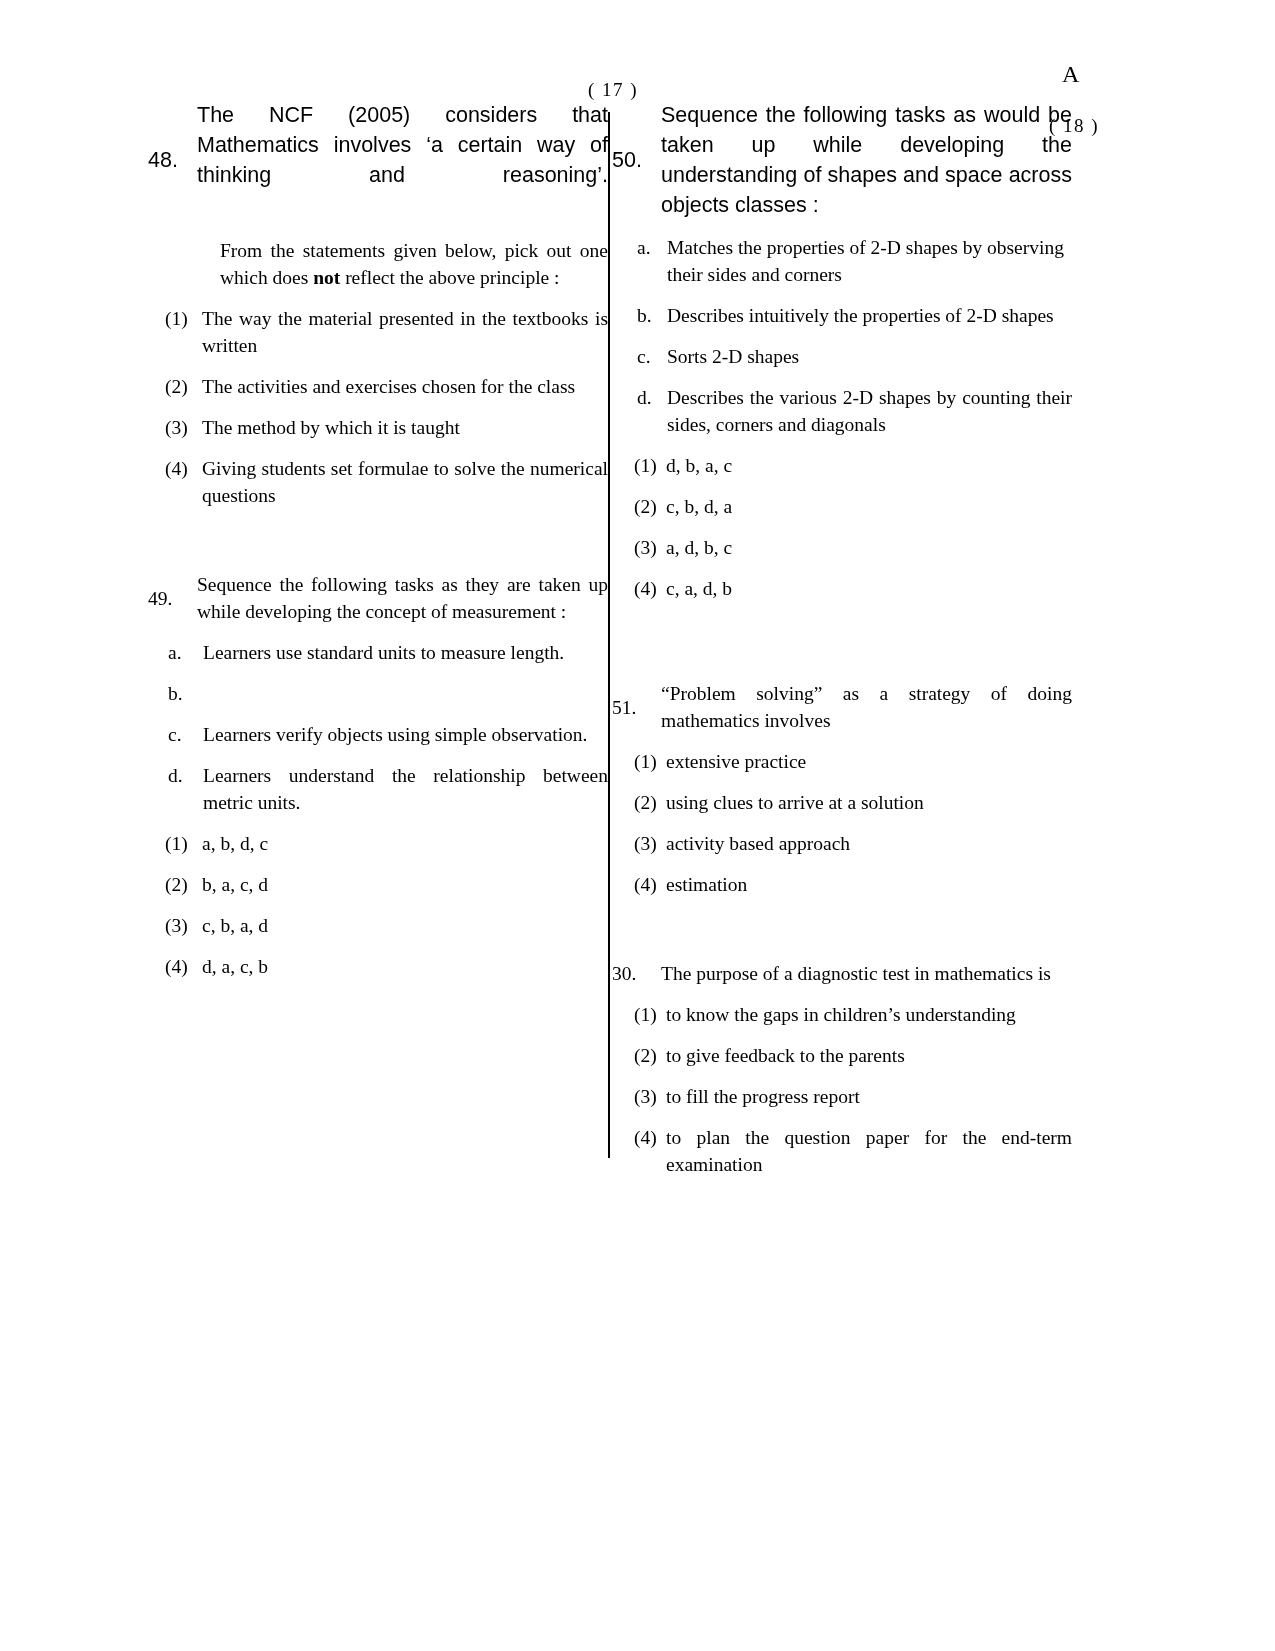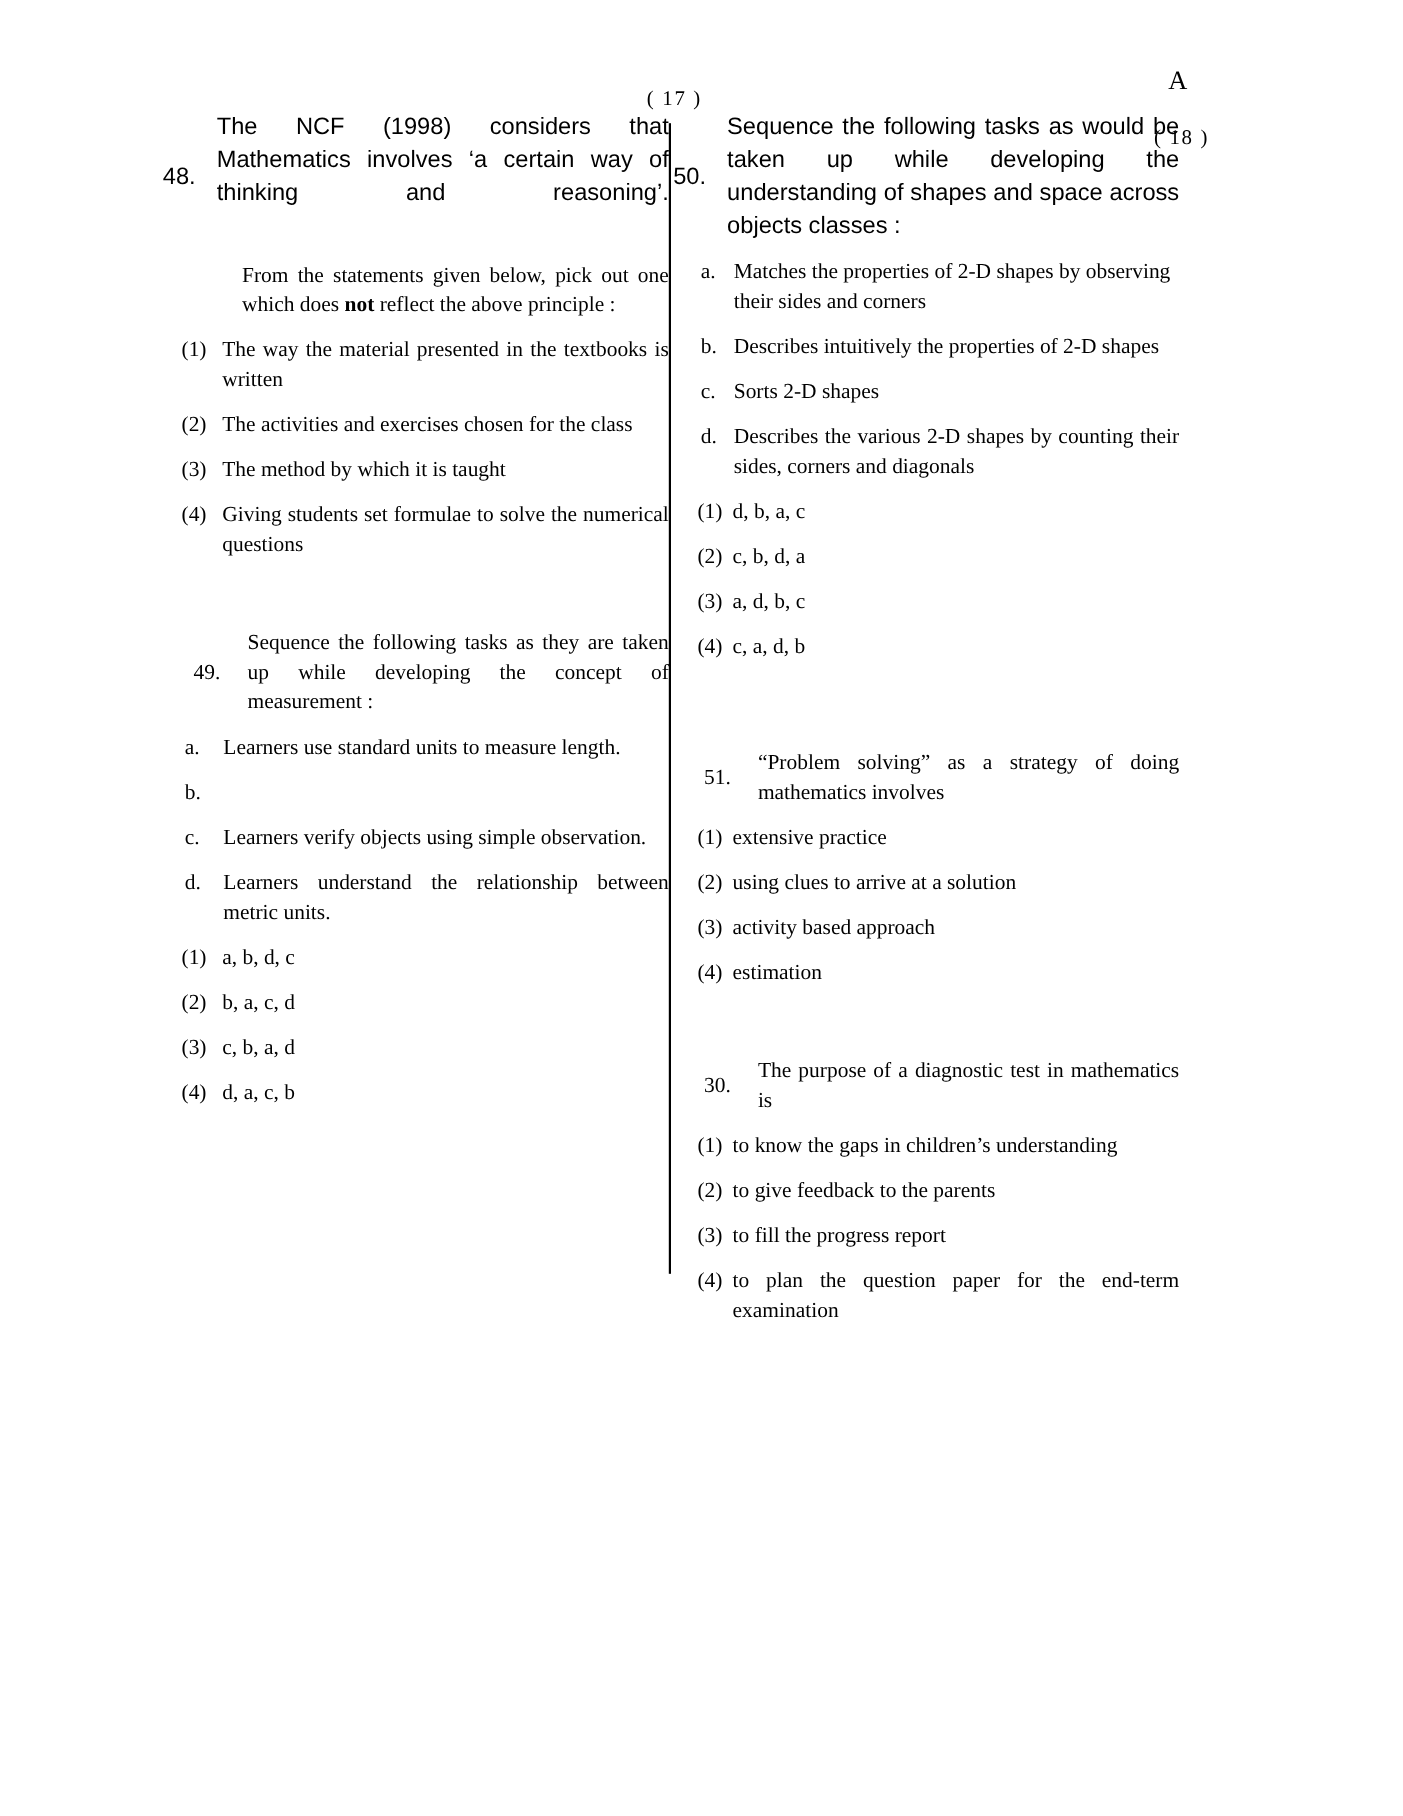--- a/index.html
+++ b/index.html
@@ -109,21 +109,20 @@
     display: inline-block;
     width: 100%;
   }
 
   
   .serif-q .q-num {
     font-family: "Liberation Serif", serif;
     font-size: 19.5px;
     line-height: 27px;
     width: 49px;
-    margin-left: 28px;
   }
   .serif-q .q-text {
     font-family: "Liberation Serif", serif;
     font-size: 19.5px;
     line-height: 27px;
   }
 
   
   .stem {
     margin-left: 72px;
@@ -179,21 +178,21 @@
   <div class="page-no-left">( 17 )</div>
   <div class="page-no-right">( 18 )</div>
 
   <div class="col-divider"></div>
 
   <div class="col col-left">
 
     <div class="q sans">
       <div class="q-head">
         <div class="q-num">48.</div>
-        <div class="q-text last-left">The NCF (1998) considers that Mathematics involves ‘a certain way of thinking and reasoning’.</div>
+        <div class="q-text last-left">The NCF (2005) considers that Mathematics involves ‘a certain way of thinking and reasoning’.</div>
       </div>
       <div class="stem"><span>From the statements given below, pick out one which does </span><b>not</b><span> reflect the above principle :</span></div>
 
       <div class="opt">
         <div class="opt-mark">(1)</div>
         <div class="opt-body">The way the material presented in the textbooks is written</div>
       </div>
       <div class="opt">
         <div class="opt-mark">(2)</div>
         <div class="opt-body">The activities and exercises chosen for the class</div>

